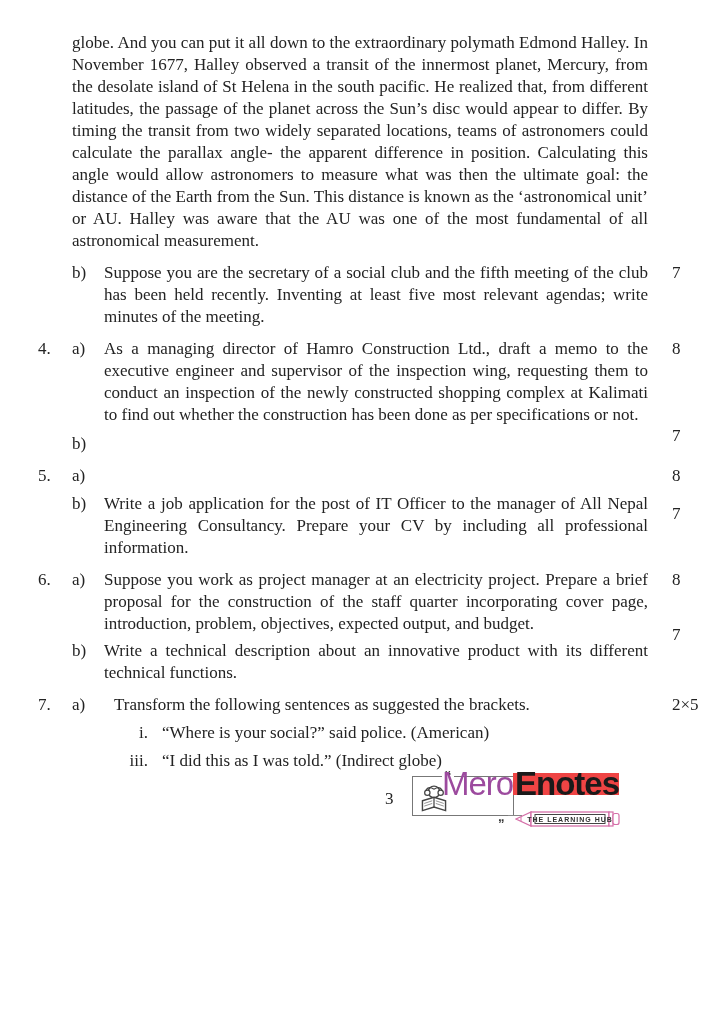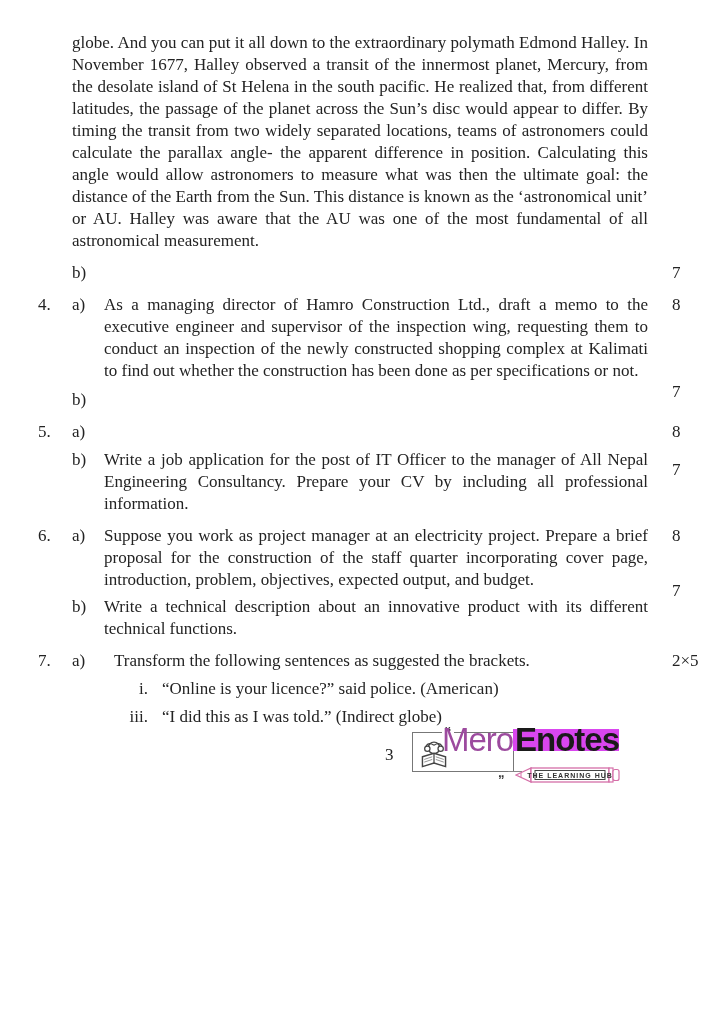--- a/index.html
+++ b/index.html
@@ -68,21 +68,21 @@
     position:absolute;left:86px;top:34px;
     font-size:13px;font-weight:bold;color:#333;
   }
   .logo-mero{
     position:absolute;left:30px;top:1px;
     font-size:33px;font-weight:normal;letter-spacing:-1px;
   }
   .logo-enotes{
     position:absolute;left:101px;top:1px;
     font-size:33px;font-weight:bold;letter-spacing:-1px;
-    background:#d946ef;padding-left:2px;
+    background:#ef4444;padding-left:2px;
   }
   .dash-line{
     position:absolute;left:96px;top:43px;width:14px;height:0;
     border-top:1px solid #888;
   }
   .pencil{position:absolute;left:103px;top:38px;}
   .pencil-label{
     font-size:7px;font-weight:bold;letter-spacing:1px;color:#333;
   }
 </style>
@@ -90,20 +90,21 @@
 <body>
 
 <div class="page">
 
   <div class="intro">
     <div class="ptext">globe. And you can put it all down to the extraordinary polymath Edmond Halley. In November 1677, Halley observed a transit of the innermost planet, Mercury, from the desolate island of St Helena in the south pacific. He realized that, from different latitudes, the passage of the planet across the Sun’s disc would appear to differ. By timing the transit from two widely separated locations, teams of astronomers could calculate the parallax angle- the apparent difference in position. Calculating this angle would allow astronomers to measure what was then the ultimate goal: the distance of the Earth from the Sun. This distance is known as the ‘astronomical unit’ or AU. Halley was aware that the AU was one of the most fundamental of all astronomical measurement.</div>
   </div>
 
   <div class="q mt10">
     <span class="qletter">b)</span>
+    <div class="qtext">Suppose you are the secretary of a social club and the fifth meeting of the club has been held recently. Inventing at least five most relevant agendas; write minutes of the meeting.</div>
     <span class="qmarks">7</span>
   </div>
 
   <div class="q mt10">
     <span class="qnum">4.</span>
     <span class="qletter">a)</span>
     <div class="qtext">As a managing director of Hamro Construction Ltd., draft a memo to the executive engineer and supervisor of the inspection wing, requesting them to conduct an inspection of the newly constructed shopping complex at Kalimati to find out whether the construction has been done as per specifications or not.</div>
     <span class="qmarks">8</span>
   </div>
 
@@ -139,21 +140,21 @@
 
   <div class="q mt10">
     <span class="qnum">7.</span>
     <span class="qletter">a)</span>
     <div class="qtext q7text">Transform the following sentences as suggested the brackets.</div>
     <span class="qmarks">2×5</span>
   </div>
 
   <div class="sub">
     <span class="subroman">i.</span>
-    <span class="subtext">“Online is your licence?” said police. (American)</span>
+    <span class="subtext">“Where is your social?” said police. (American)</span>
   </div>
   <div class="sub">
     <span class="subroman">iii.</span>
     <span class="subtext">“I did this as I was told.” (Indirect globe)</span>
   </div>
 
   <div class="footer">
     <span class="pageno">3</span>
 
     <div class="logo">

